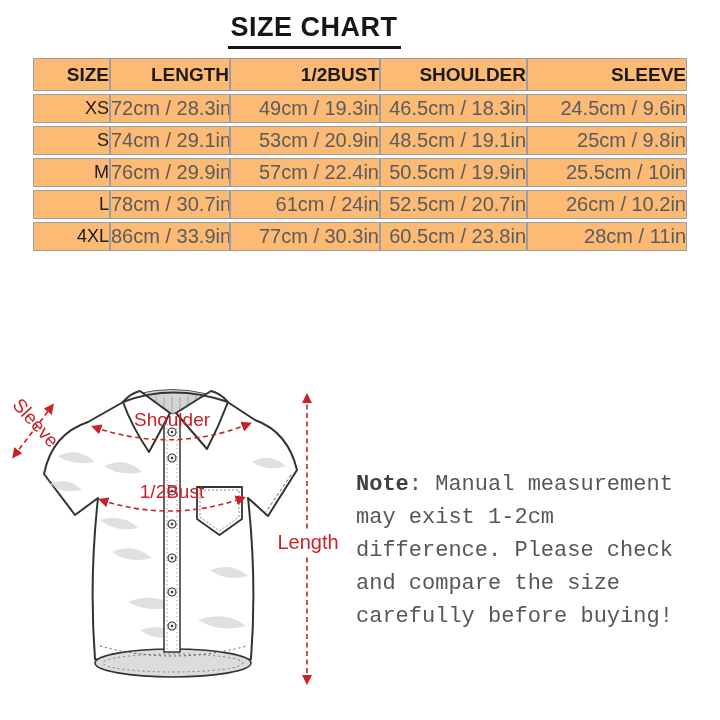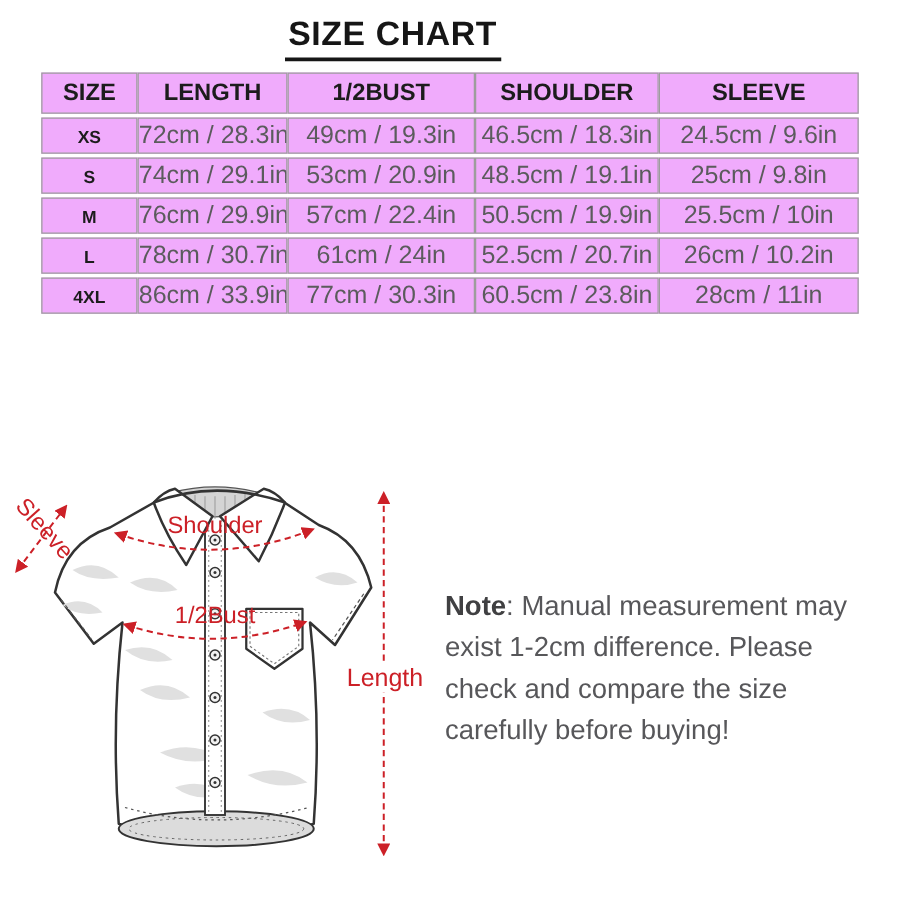--- a/index.html
+++ b/index.html
@@ -6,32 +6,32 @@
   body{width:720px;height:720px;position:relative;overflow:hidden;
        font-family:"Liberation Sans",sans-serif;}
   .page{position:absolute;inset:0;background:#fff;}
 
   .title-wrap{position:absolute;top:12px;left:0;width:628px;text-align:center;}
   .title{display:inline-block;margin:0;font-size:27px;font-weight:bold;color:#161616;
          letter-spacing:.5px;border-bottom:3px solid #161616;padding:0 3px 3px;}
 
   .size-table{position:absolute;top:55px;left:33px;width:654px;
               border-collapse:separate;border-spacing:0 3px;table-layout:fixed;}
-  .size-table th,.size-table td{border:1px solid #9d9d9d;background:#f0abfc;text-align:center;
+  .size-table th,.size-table td{border:1px solid #9d9d9d;background:#fdba74;text-align:right;
               vertical-align:middle;white-space:nowrap;overflow:hidden;padding:0;}
   .size-table thead th{height:31px;font-size:19px;font-weight:bold;color:#1c1c1c;}
-  .size-table tbody th{height:27px;font-size:14px;font-weight:bold;color:#1c1c1c;}
+  .size-table tbody th{height:27px;font-size:18px;font-weight:normal;color:#1c1c1c;}
   .size-table tbody td{height:27px;font-size:20px;font-weight:normal;color:#5b5b5d;}
 
   .diagram{position:absolute;left:0;top:370px;}
   .red-label{fill:#cc2027;font-size:19px;font-family:"Liberation Sans",sans-serif;}
   .red-label.length{font-size:20px;}
 
   .note{position:absolute;left:356px;top:468px;width:332px;margin:0;
-        font-size:22px;line-height:33px;color:#57575a;}
+        font-size:22px;line-height:33px;color:#57575a;font-family:Liberation Mono, monospace;}
   .note b{color:#404042;font-weight:bold;}
 </style>
 </head>
 <body>
 
 <div class="page">
 
   <div class="title-wrap">
     <h1 class="title">SIZE CHART</h1>
   </div>

